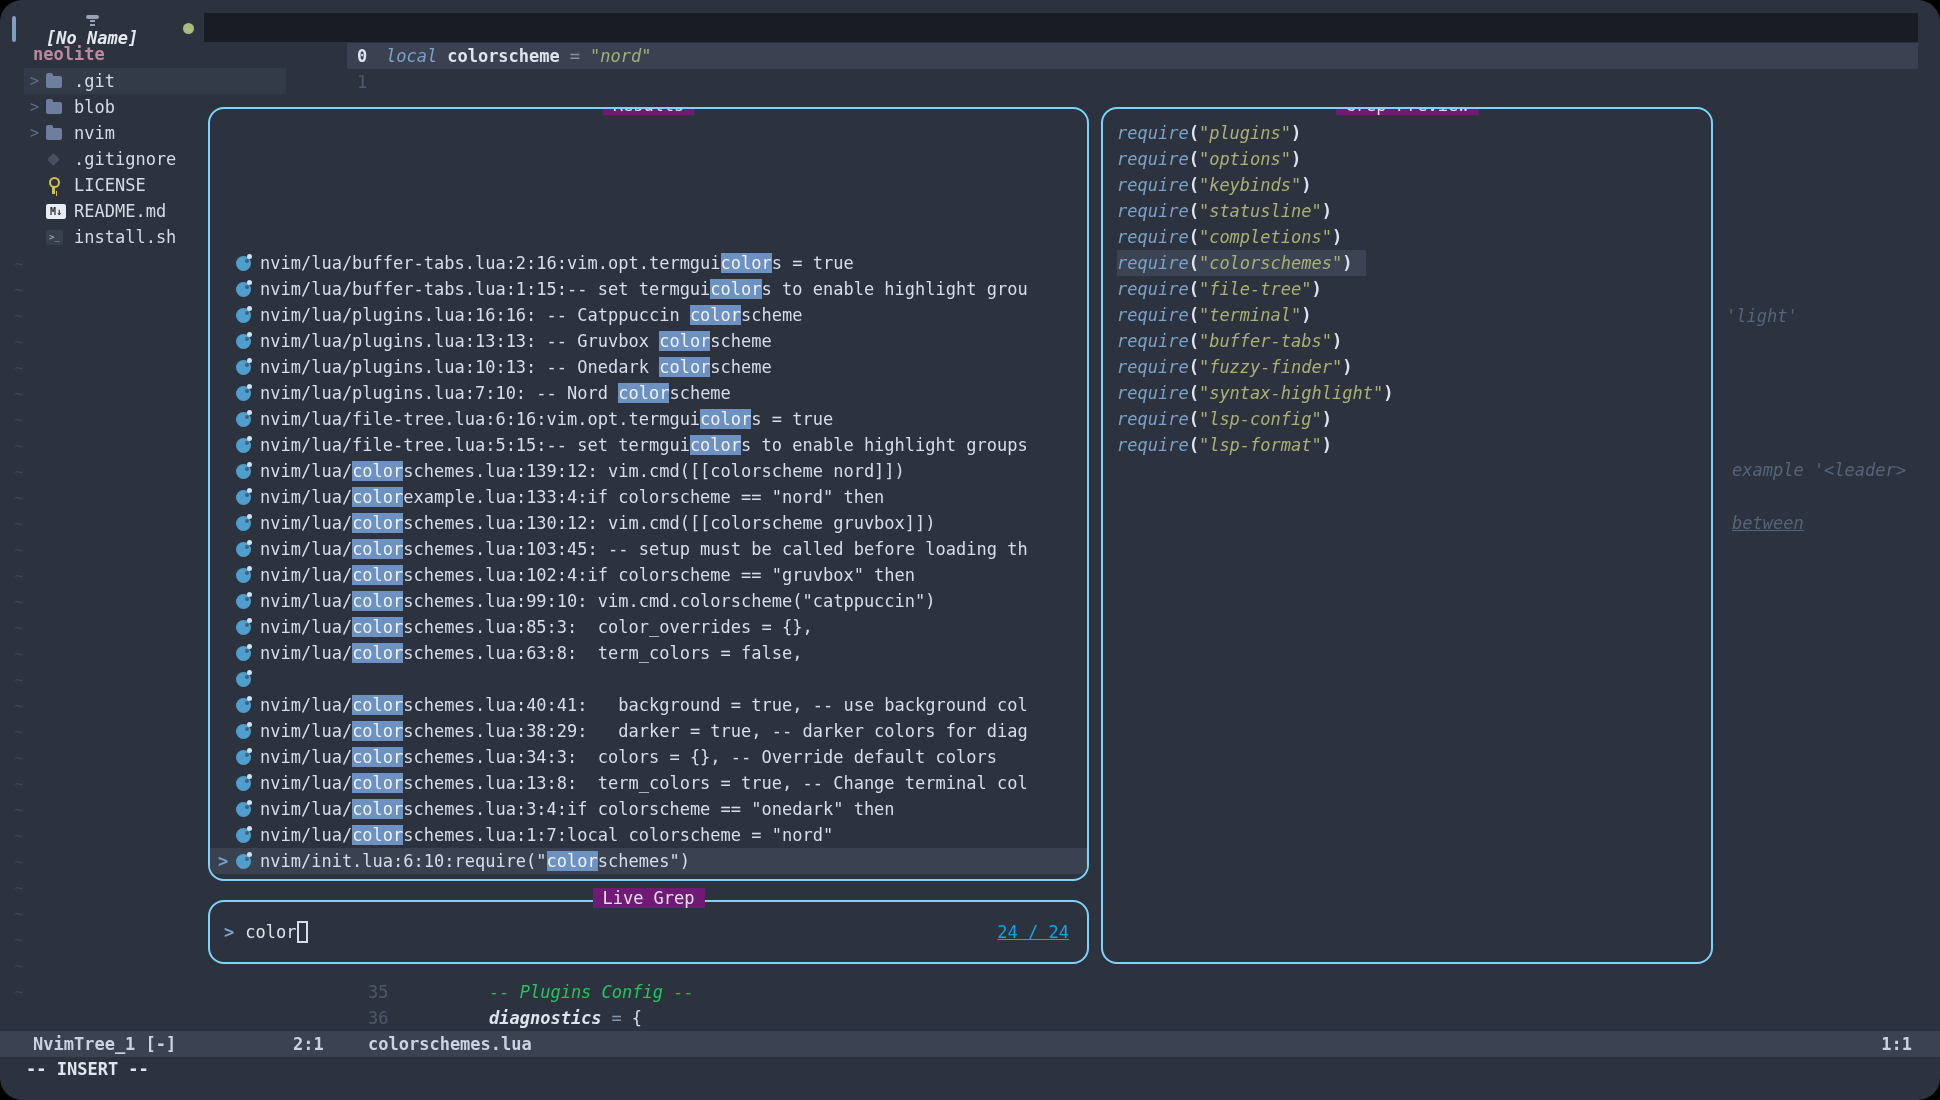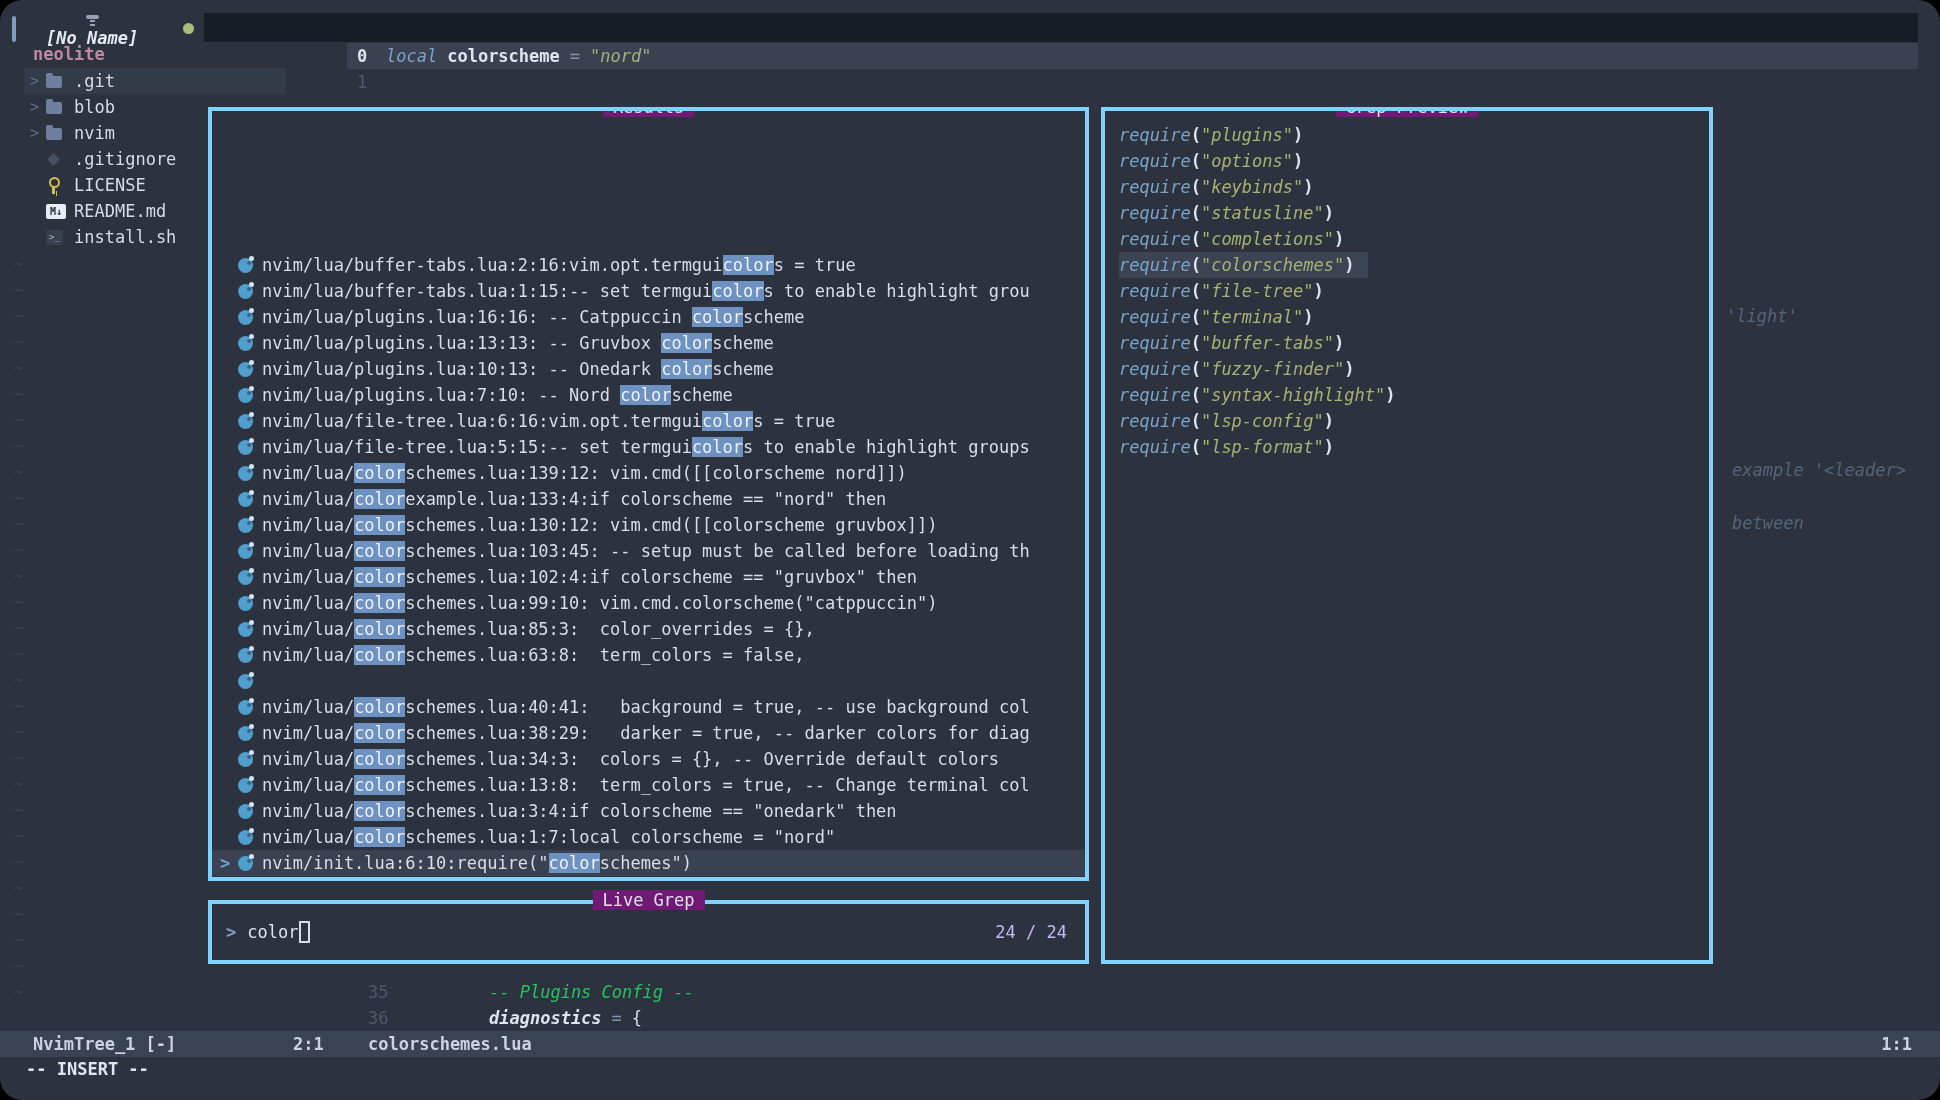--- a/index.html
+++ b/index.html
@@ -48,40 +48,40 @@
            font-size:10px;font-weight:bold;display:flex;align-items:center;justify-content:center;}
   .icon-md::after{content:'M\2193';}
   .icon-shell{width:17px;height:15px;background:#39404d;border-radius:2px;color:#aeb8c6;
               font-size:9px;display:flex;align-items:center;justify-content:center;}
   .icon-shell::after{content:'>_';}
 
   .tildes{position:absolute;left:14px;top:250px;}
   .tilde{height:26px;color:#3e4554;font-size:16px;display:flex;align-items:center;}
 
   
-  .float{position:absolute;border:4px solid #7dd3fc;border-radius:0;background:#2d333e;}
+  .float{position:absolute;border:2px solid #7dd3fc;border-radius:16px;background:#2d333e;}
   .ftitle{position:absolute;top:-14px;left:50%;transform:translateX(-50%);background:#701a75;
           padding:0 10px;font-weight:normal;color:#dde3ec;white-space:nowrap;}
   .win-results{left:208px;top:107px;width:881px;height:774px;overflow:hidden;}
   .rlist{position:absolute;left:0;top:141px;right:0;}
   .rrow{height:26px;display:flex;align-items:center;white-space:pre;padding-left:8px;overflow:hidden;}
   .rrow.sel{background:#3a4150;}
   .rcaret{width:18px;color:#6fa3d0;font-weight:bold;flex:0 0 18px;}
   .icon-lua{position:relative;flex:0 0 15px;width:15px;height:15px;border-radius:50%;background:#4f9ecd;margin-right:9px;}
   .icon-lua::before{content:'';position:absolute;right:-1px;top:-2px;width:5px;height:5px;border-radius:50%;background:#cfe3f2;}
   .icon-lua::after{content:'';position:absolute;right:2px;top:3px;width:4px;height:4px;border-radius:50%;background:#2d333e;opacity:.55;}
   .rtext{color:#d8dee9;}
   .hl{background:#6d91c0;color:#eef2f7;}
 
   .win-prompt{left:208px;top:900px;width:881px;height:64px;}
   .prompt-row{position:absolute;inset:0;display:flex;align-items:center;padding-left:14px;white-space:pre;}
   .pcaret{color:#7ba3c9;font-weight:bold;margin-right:11px;}
   .query{color:#dfe5ee;}
   .cursor-block{display:inline-block;width:11px;height:22px;border:2px solid #d8dee9;margin-left:1px;}
-  .counter{position:absolute;right:18px;top:0;bottom:0;display:flex;align-items:center;color:#c4b5fd;}
+  .counter{position:absolute;right:18px;top:0;bottom:0;display:flex;align-items:center;color:#0ea5e9;text-decoration:underline;}
 
   .win-preview{left:1101px;top:107px;width:612px;height:857px;overflow:hidden;}
   .plist{position:absolute;left:0;top:11px;right:0;}
   .prow{height:26px;display:flex;align-items:center;padding-left:14px;}
   .pinner{display:inline-flex;align-items:center;white-space:pre;height:26px;}
   .prow.phl .pinner{background:#3c4353;padding-right:14px;}
   .fn{color:#7ba3c9;font-style:italic;}
   .paren{color:#dde3ec;font-weight:bold;}
   .pstr{color:#a9b274;font-style:italic;}
 
@@ -157,21 +157,21 @@
       <div class="tilde">~</div>
       <div class="tilde">~</div>
       <div class="tilde">~</div>
       <div class="tilde">~</div>
       <div class="tilde">~</div>
       <div class="tilde">~</div>
     </div>
 
   <div class="bgfrag" style="left:1726px;top:303px;">'light'</div>
   <div class="bgfrag" style="left:1732px;top:457px;">example '&lt;leader&gt;</div>
-  <div class="bgfrag" style="left:1732px;top:510px;">between</div>
+  <div class="bgfrag" style="left:1732px;top:510px;text-decoration:underline;">between</div>
   <div class="bgl-num" style="top:979px;">35</div>
   <div class="bgl-text" style="top:979px;"><span class="comment">-- Plugins Config --</span></div>
   <div class="bgl-num" style="top:1005px;">36</div>
   <div class="bgl-text" style="top:1005px;">
     <span class="diag">diagnostics</span><span class="sp"></span><span class="op">=</span><span class="sp"></span><span>{</span>
   </div>
 
   <div class="float win-results">
     <span class="ftitle">Results</span>
     <div class="rlist" id="results-list">

